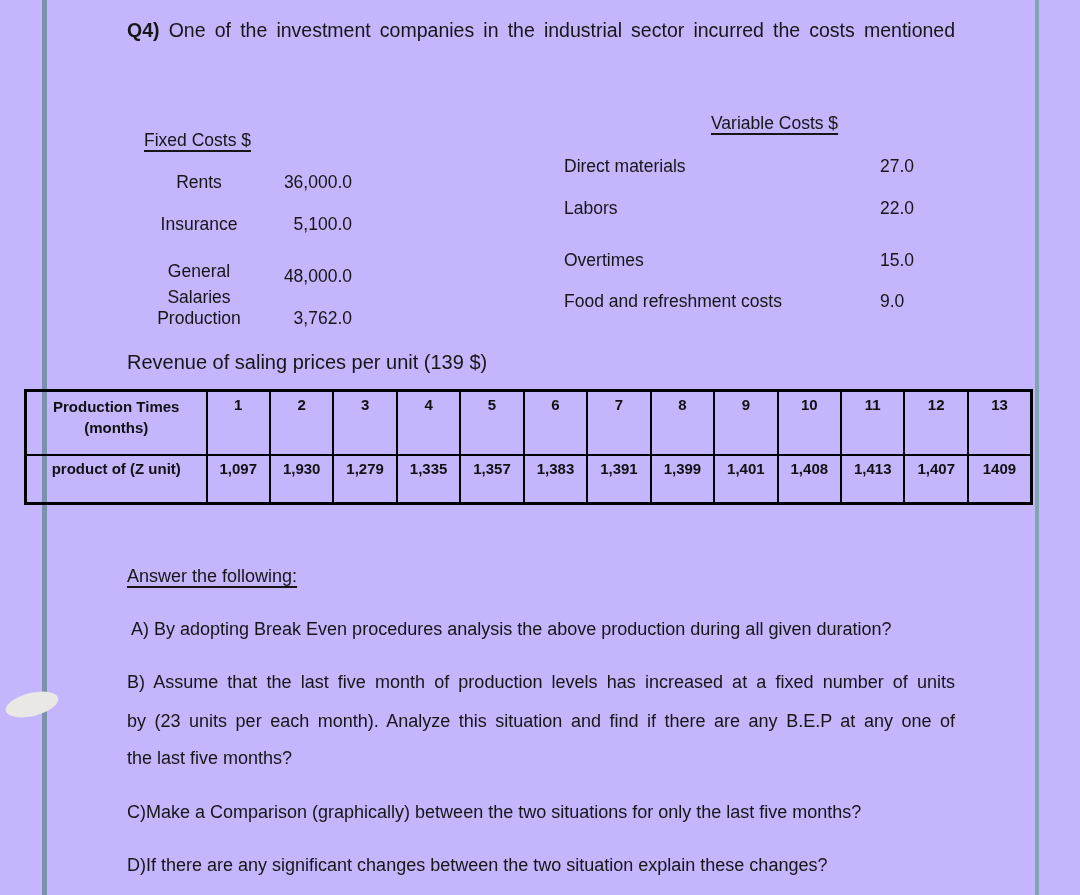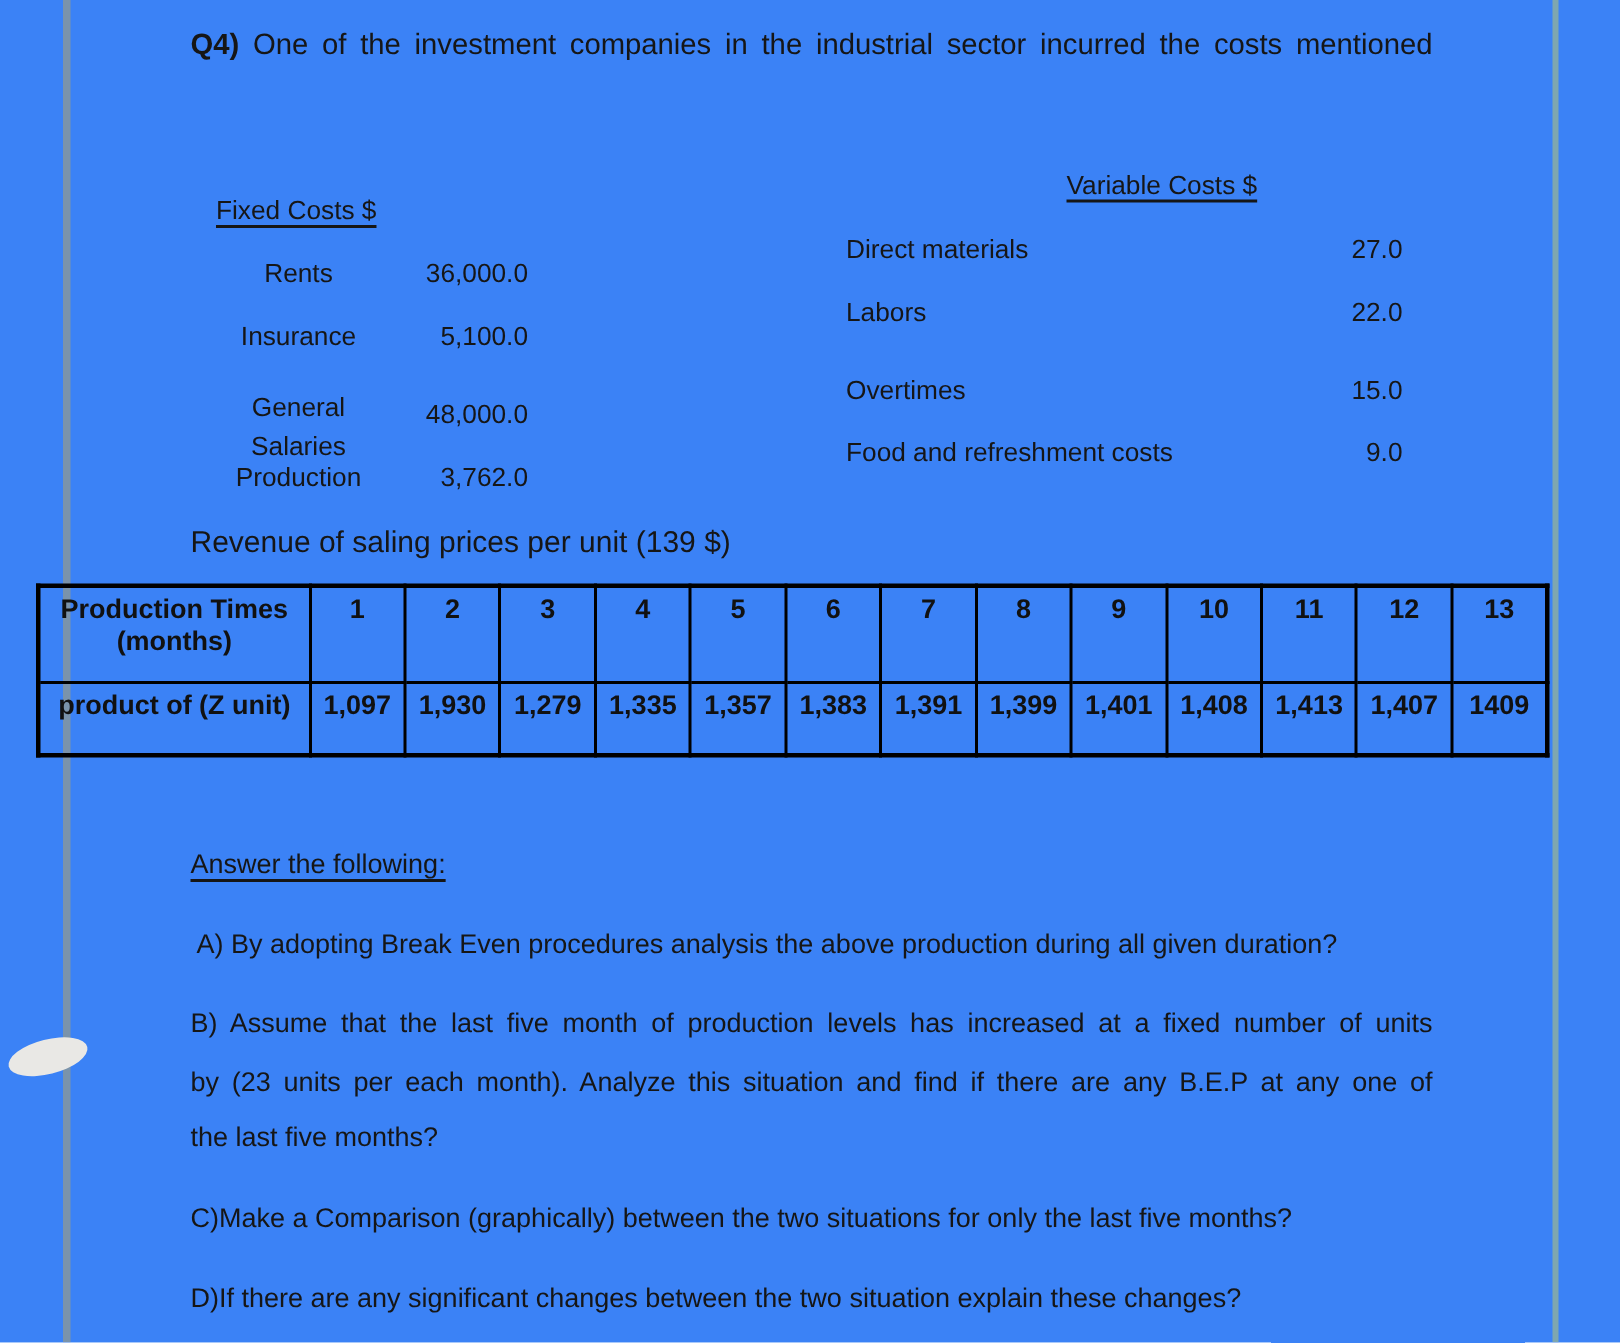--- a/index.html
+++ b/index.html
@@ -1,20 +1,20 @@
 <!DOCTYPE html>
 <html><head>
 <meta charset="utf-8">
 <style>
   html, body { margin: 0; padding: 0; background: #ffffff; }
   .page {
     position: relative;
     width: 1080px;
     height: 895px;
-    background: #3b82f6;
+    background: #c4b5fd;
     font-family: "Liberation Sans", sans-serif;
     color: #161616;
     overflow: hidden;
   }
   .abs { position: absolute; }
   .nowrap { white-space: nowrap; }
   .u { text-decoration: underline; text-underline-offset: 4px; text-decoration-thickness: 1.5px; }
 
   .rule-left  { position: absolute; left: 42px;  top: 0; width: 5px; height: 895px; background: #7a93ab; }
   .rule-right { position: absolute; left: 1035px; top: 0; width: 4px; height: 895px; background: #7fa7af; }
@@ -26,29 +26,29 @@
   .q-intro { left: 127px; top: 10px; width: 828px; font-size: 19.5px; line-height: 40px; }
   .justify-line { text-align: justify; text-align-last: justify; }
   .q-intro b { font-weight: bold; }
 
   .cost { font-size: 17.5px; }
   .fc-header { left: 144px; top: 130px; }
   .vc-header { left: 711px; top: 113px; }
   .fc-label  { left: 140px; width: 118px; text-align: center; }
   .fc-value  { left: 258px; width: 94px;  text-align: right; }
   .vc-label  { left: 564px; width: 288px; text-align: left; }
-  .vc-value  { left: 880px; width: 55px;  text-align: right; }
+  .vc-value  { left: 880px; width: 55px;  text-align: left; }
   .two-line  { line-height: 26px; margin-top: 19px; }
 
   .revenue { left: 127px; top: 351px; font-size: 20px; }
 
   .ptable-wrap { left: 24px; top: 389px; }
   table.ptable {
     border-collapse: collapse; table-layout: fixed; width: 1009px;
-    border: 3px solid #000; font-size: 18px; font-weight: bold; color: #111;
+    border: 3px solid #000; font-size: 15px; font-weight: bold; color: #111;
   }
   table.ptable td {
     border: 2px solid #000; vertical-align: top; text-align: center;
     padding: 4px 2px 0 2px; overflow: hidden;
   }
   table.ptable col.c-label { width: 181px; }
   table.ptable tr.hdr td { height: 58px; }
   table.ptable tr.dat td { height: 42px; }
   td.row-label { text-align: left; padding-left: 26px; }
   .hdr-line { line-height: 21px; }

